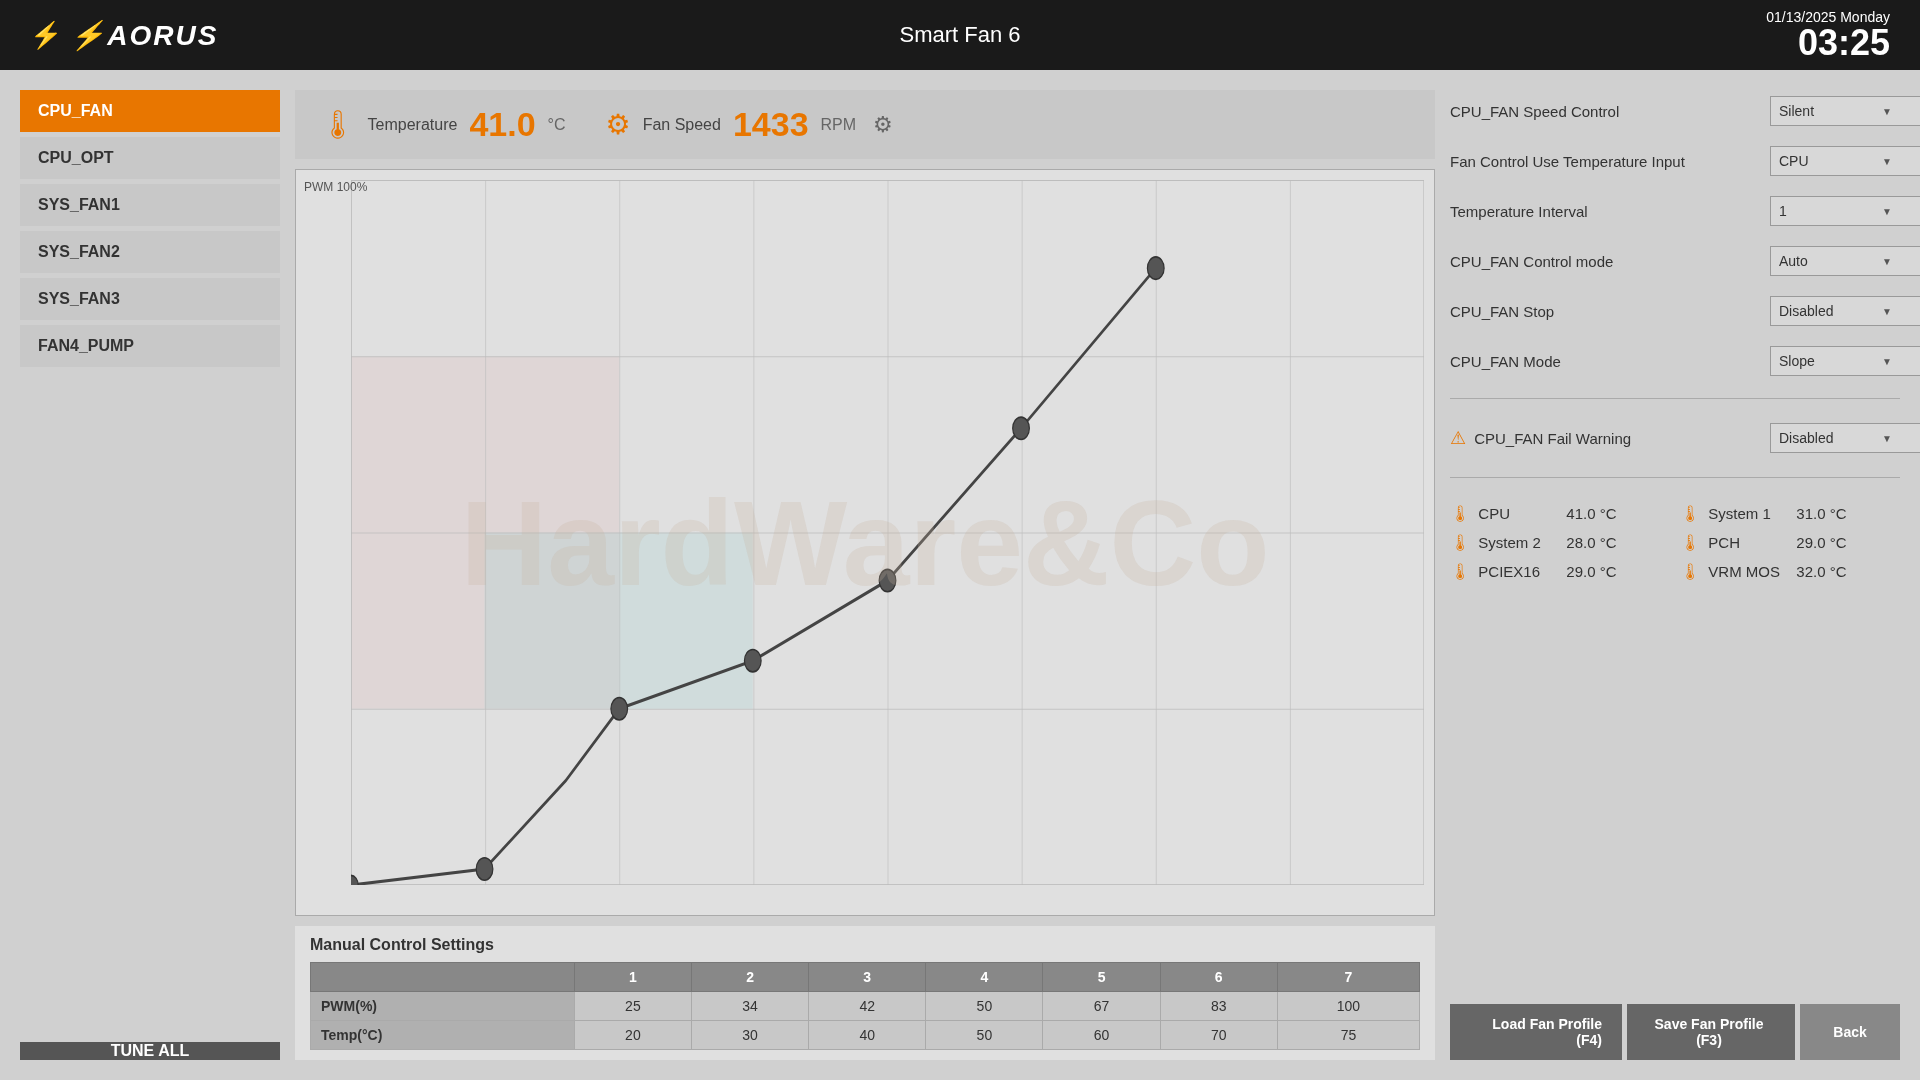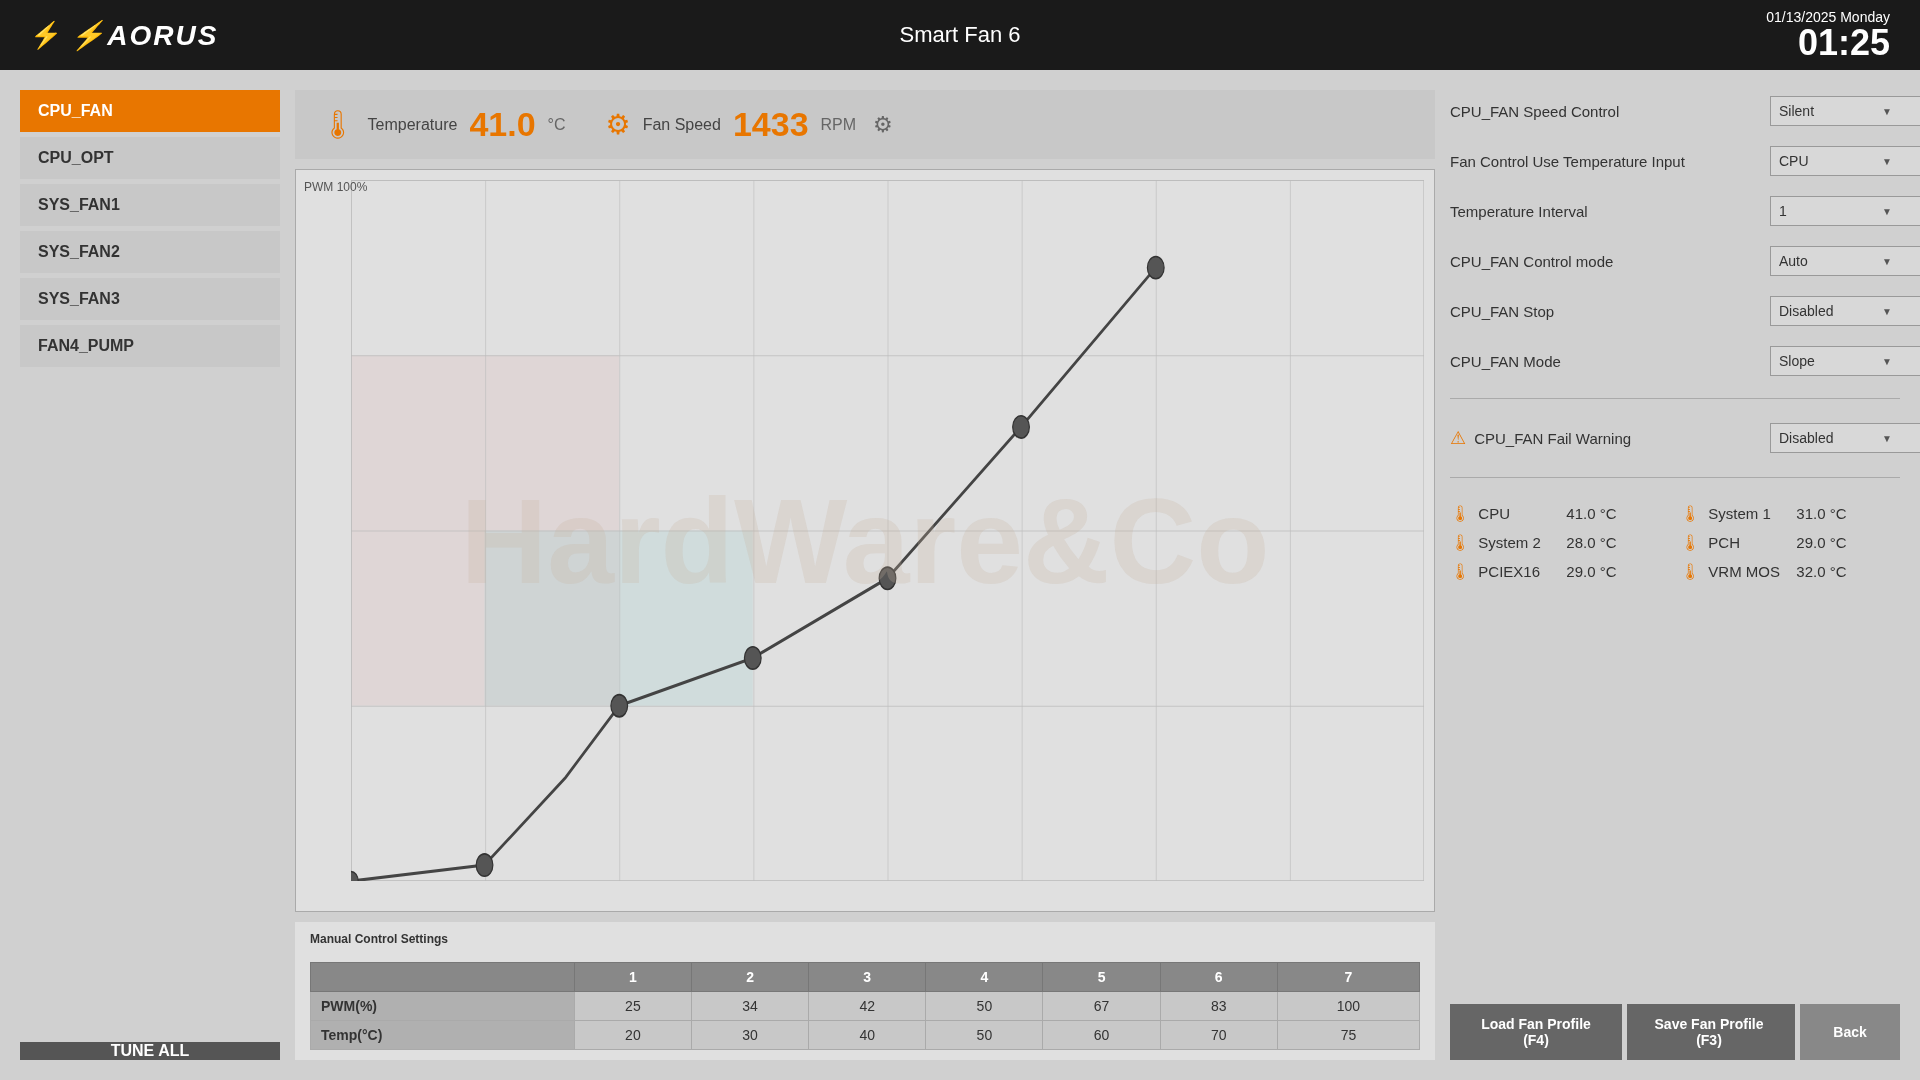--- a/index.html
+++ b/index.html
@@ -158,24 +158,24 @@
       font-size: 12px;
       color: #555;
     }
 
     
     .manual-settings {
       background: #e0e0e0;
       padding: 10px 15px;
     }
     .manual-title {
-      font-size: 12px;
-      font-weight: bold;
-      color: #333;
-      margin-bottom: 16px;
+      font-size: 16px;
+      font-weight: bold;
+      color: #333;
+      margin-bottom: 8px;
     }
     .settings-table {
       width: 100%;
       border-collapse: collapse;
       font-size: 14px;
     }
     .settings-table th {
       background: #888;
       color: white;
       padding: 6px 10px;
@@ -300,20 +300,21 @@
       padding: 12px 20px;
       font-size: 14px;
       cursor: pointer;
       border: none;
       font-weight: bold;
     }
     .load-btn {
       background: #666;
       color: white;
       flex: 1;
+      text-align: right;
     }
     .save-btn {
       background: #666;
       color: white;
       flex: 1;
       padding-left: 16px;
     }
     .back-btn {
       background: #888;
       color: white;
@@ -344,21 +345,21 @@
 <body>
 
 <div class="header">
   <div class="header-logo">
     <span style="color:white;font-size:26px;">⚡</span>
     <span class="logo-text">⚡AORUS</span>
   </div>
   <div class="header-title">Smart Fan 6</div>
   <div class="header-datetime">
     <div class="header-date">01/13/2025 Monday</div>
-    <div class="header-time">01:25</div>
+    <div class="header-time">03:25</div>
   </div>
 </div>
 
 <div class="main-content">
 
   <div class="left-panel">
     <div class="fan-item active">CPU_FAN</div>
     <div class="fan-item">CPU_OPT</div>
     <div class="fan-item">SYS_FAN1</div>
     <div class="fan-item">SYS_FAN2</div>

